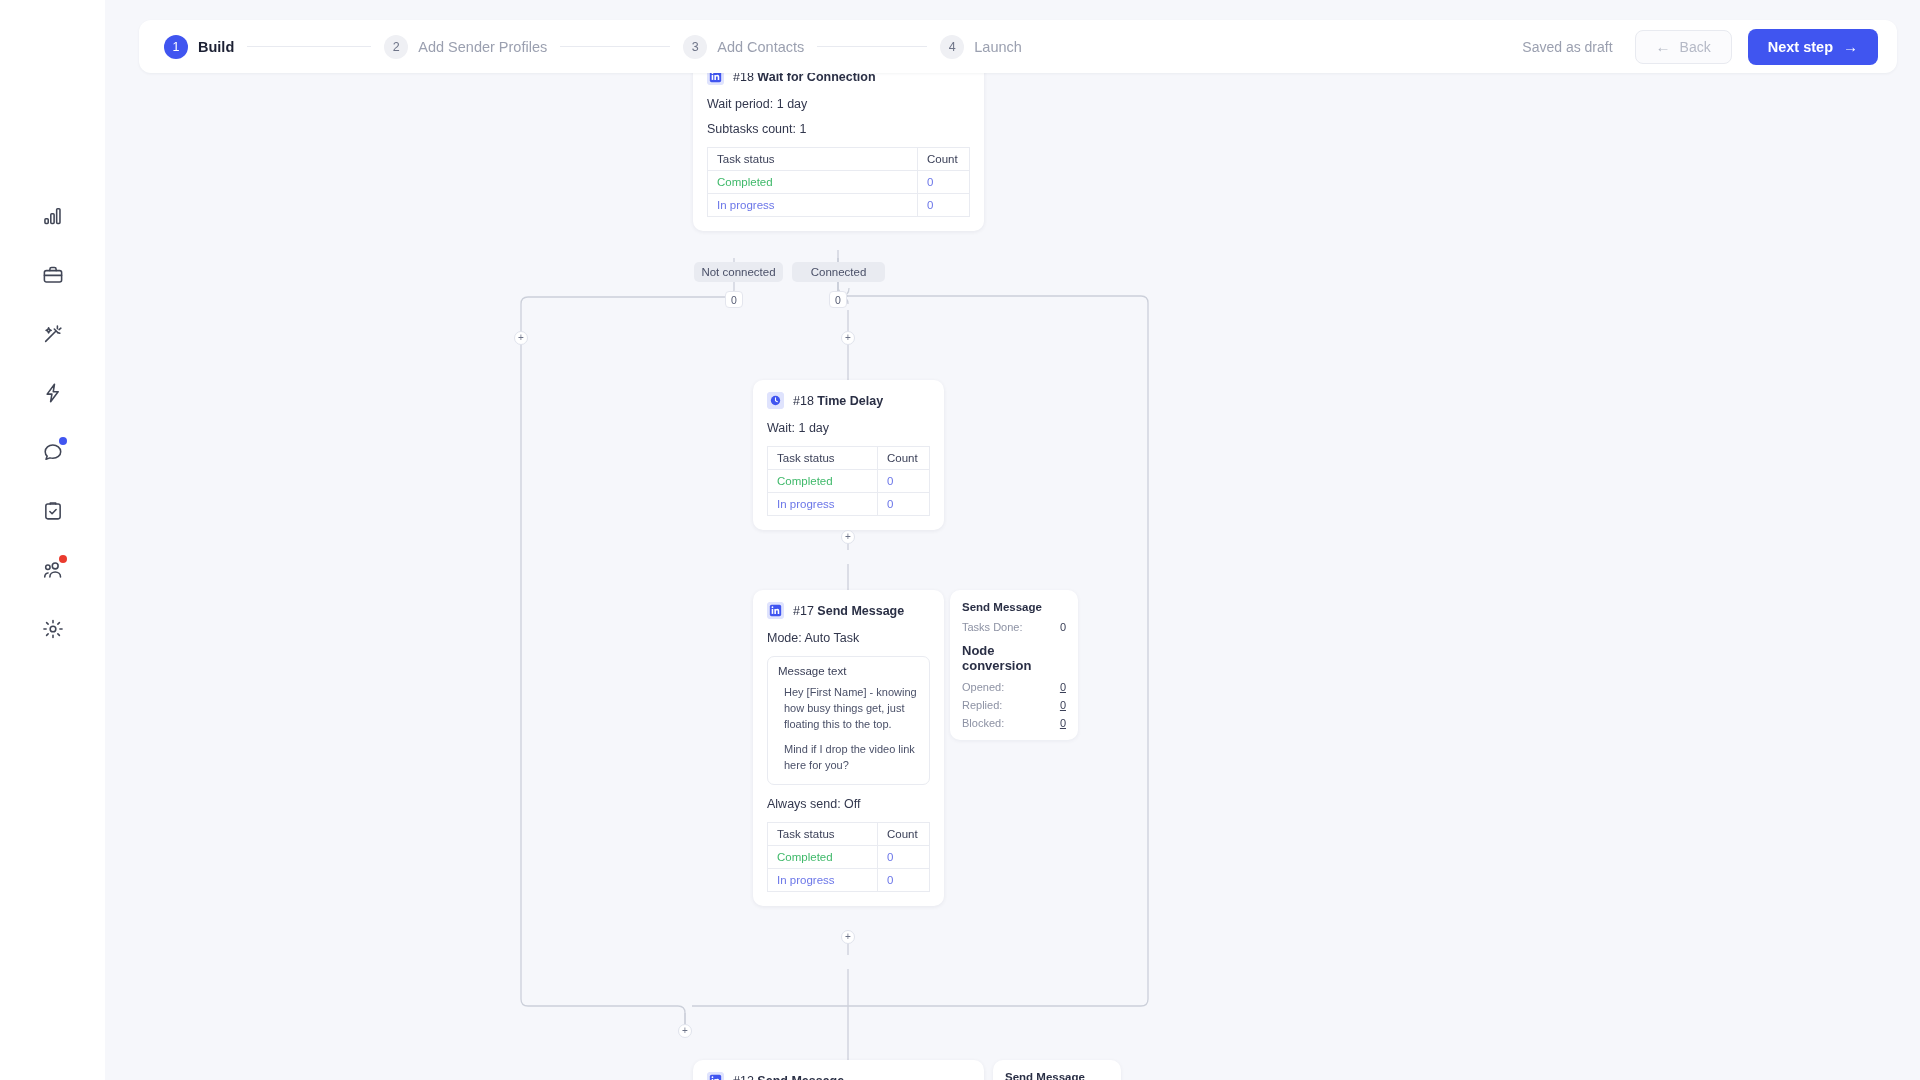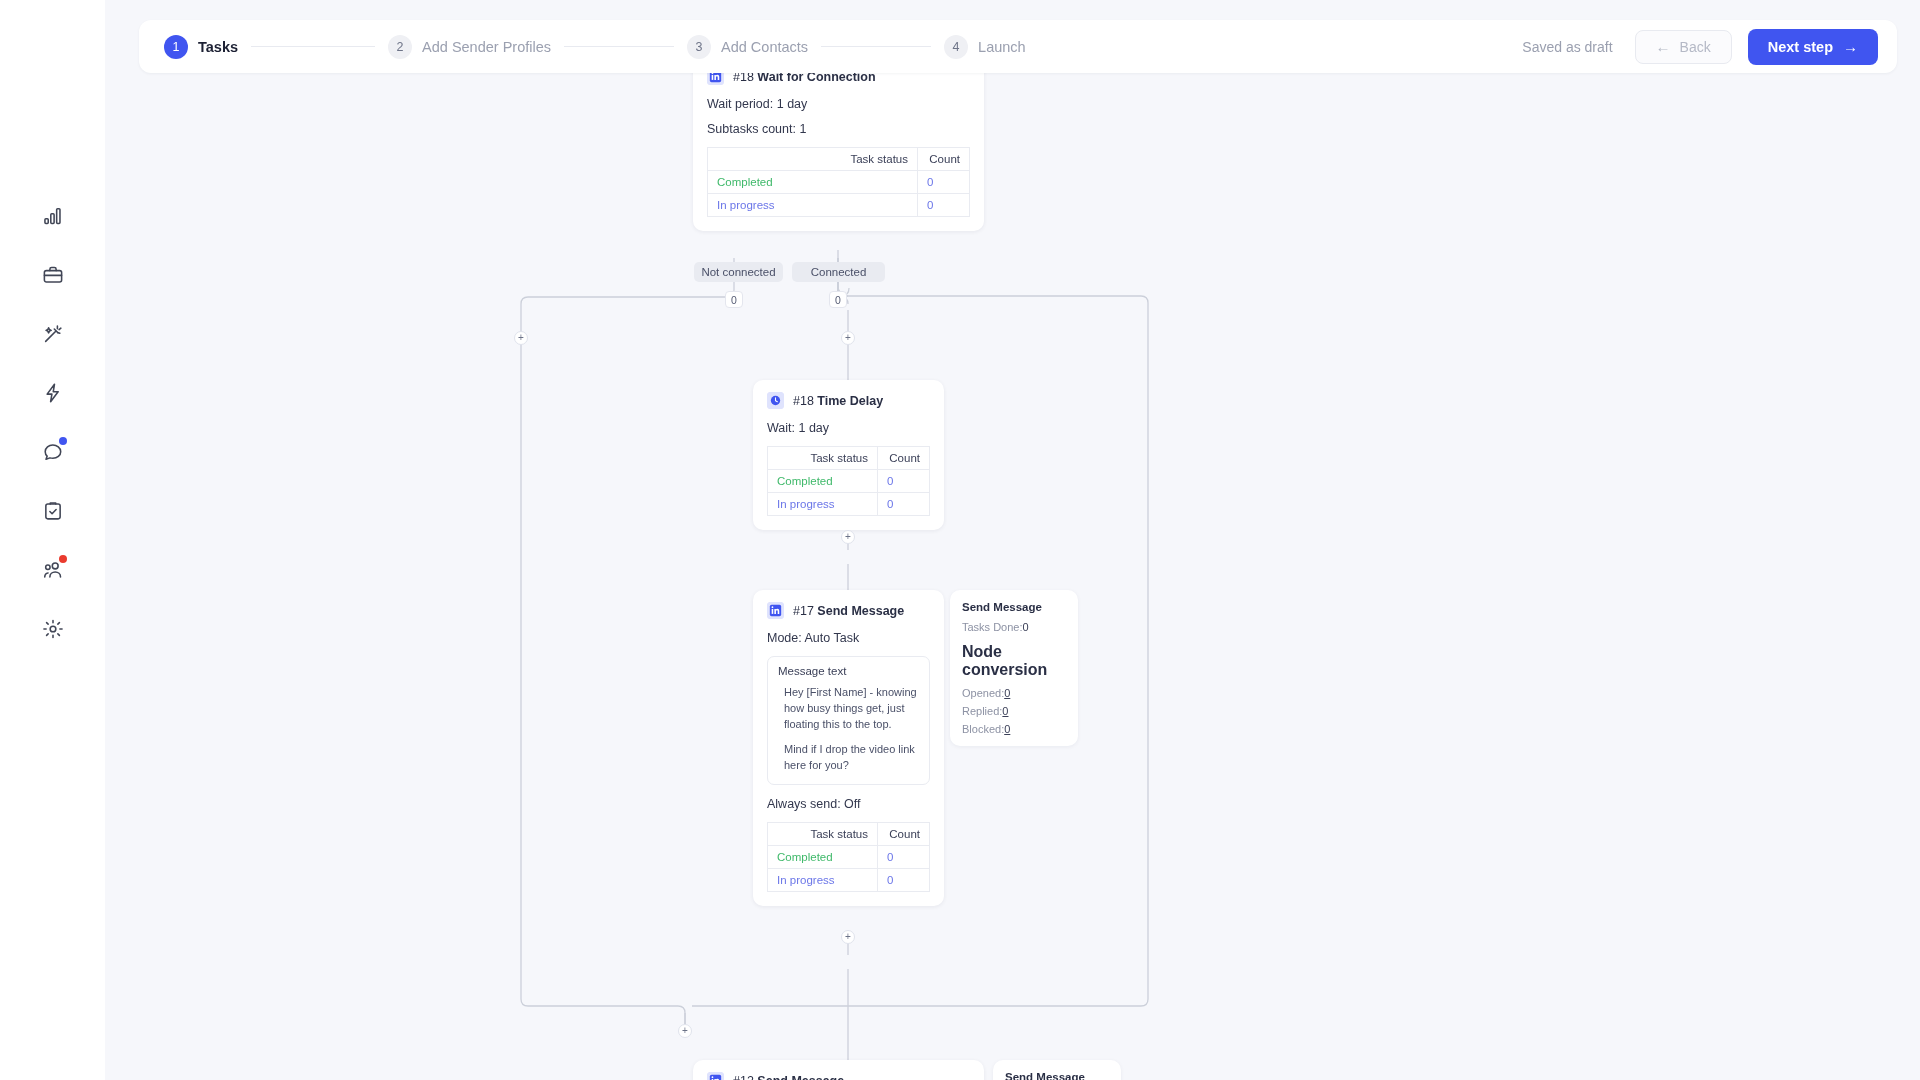--- a/index.html
+++ b/index.html
@@ -119,21 +119,21 @@
 
   table.stats {
     width: 100%; border-collapse: collapse;
     border: 1px solid #e9ebf1; border-radius: 5px;
     font-size: 11.5px;
   }
   table.stats th, table.stats td {
     text-align: left; padding: 5px 9px; border: 1px solid #e9ebf1;
     font-weight: normal;
   }
-  table.stats th { color: #3b4058; text-align: right; }
+  table.stats th { color: #3b4058; }
   table.stats td.k-done { color: #3fb96a; }
   table.stats td.k-prog { color: #6b76e8; }
   table.stats td.v { color: #6b76e8; }
   table.stats th:last-child, table.stats td:last-child { width: 52px; margin-top: 45px; }
 
   .msgbox {
     border: 1px solid #e9ebf1; border-radius: 7px;
     padding: 8px 10px 10px 10px; margin-bottom: 12px;
   }
   .msgbox-label { font-size: 11.5px; color: #3b4058; margin-bottom: 8px; }
@@ -144,26 +144,26 @@
   .msg-p:last-child { margin-bottom: 0; }
 
   
   .sidepanel {
     position: absolute; background: #fff;
     border-radius: 10px; box-shadow: 0 1px 4px rgba(22,30,60,0.06);
     padding: 11px 12px; z-index: 9;
   }
   .sp-title { font-size: 11.5px; font-weight: bold; color: #2a2f45; margin-bottom: 8px; }
   .sp-line {
-    display: flex; align-items: baseline;
+    display: flex; justify-content: space-between; align-items: baseline;
     font-size: 11px; color: #8d92a4; margin-bottom: 6px;
   }
   .sp-line .sv { color: #3b4058; }
   .sp-line .sv.link { color: #3b4058; text-decoration: underline; cursor: pointer; }
-  .sp-sub { font-size: 16px; font-weight: bold; color: #2a2f45; margin: 10px 0 8px; }
+  .sp-sub { font-size: 13px; font-weight: bold; color: #2a2f45; margin: 10px 0 8px; }
 
   
   .pill {
     position: absolute; height: 20px; padding: 0 13px;
     background: #e9ebf1; border-radius: 5px;
     font-size: 11.5px; color: #4a5068;
     display: flex; align-items: center; justify-content: center;
     z-index: 12; cursor: pointer; white-space: nowrap;
   }
   .badge {
@@ -516,21 +516,21 @@
 
   </div>
 
   <div class="fade-top"></div>
 
   <div class="header">
     <div class="steps">
 
       <div class="step">
         <span class="step-num active">1</span>
-        <span class="step-label active">Tasks</span>
+        <span class="step-label active">Build</span>
       </div>
       <div class="step-line"></div>
 
       <div class="step">
         <span class="step-num idle">2</span>
         <span class="step-label idle">Add Sender Profiles</span>
       </div>
       <div class="step-line short"></div>
 
       <div class="step">

